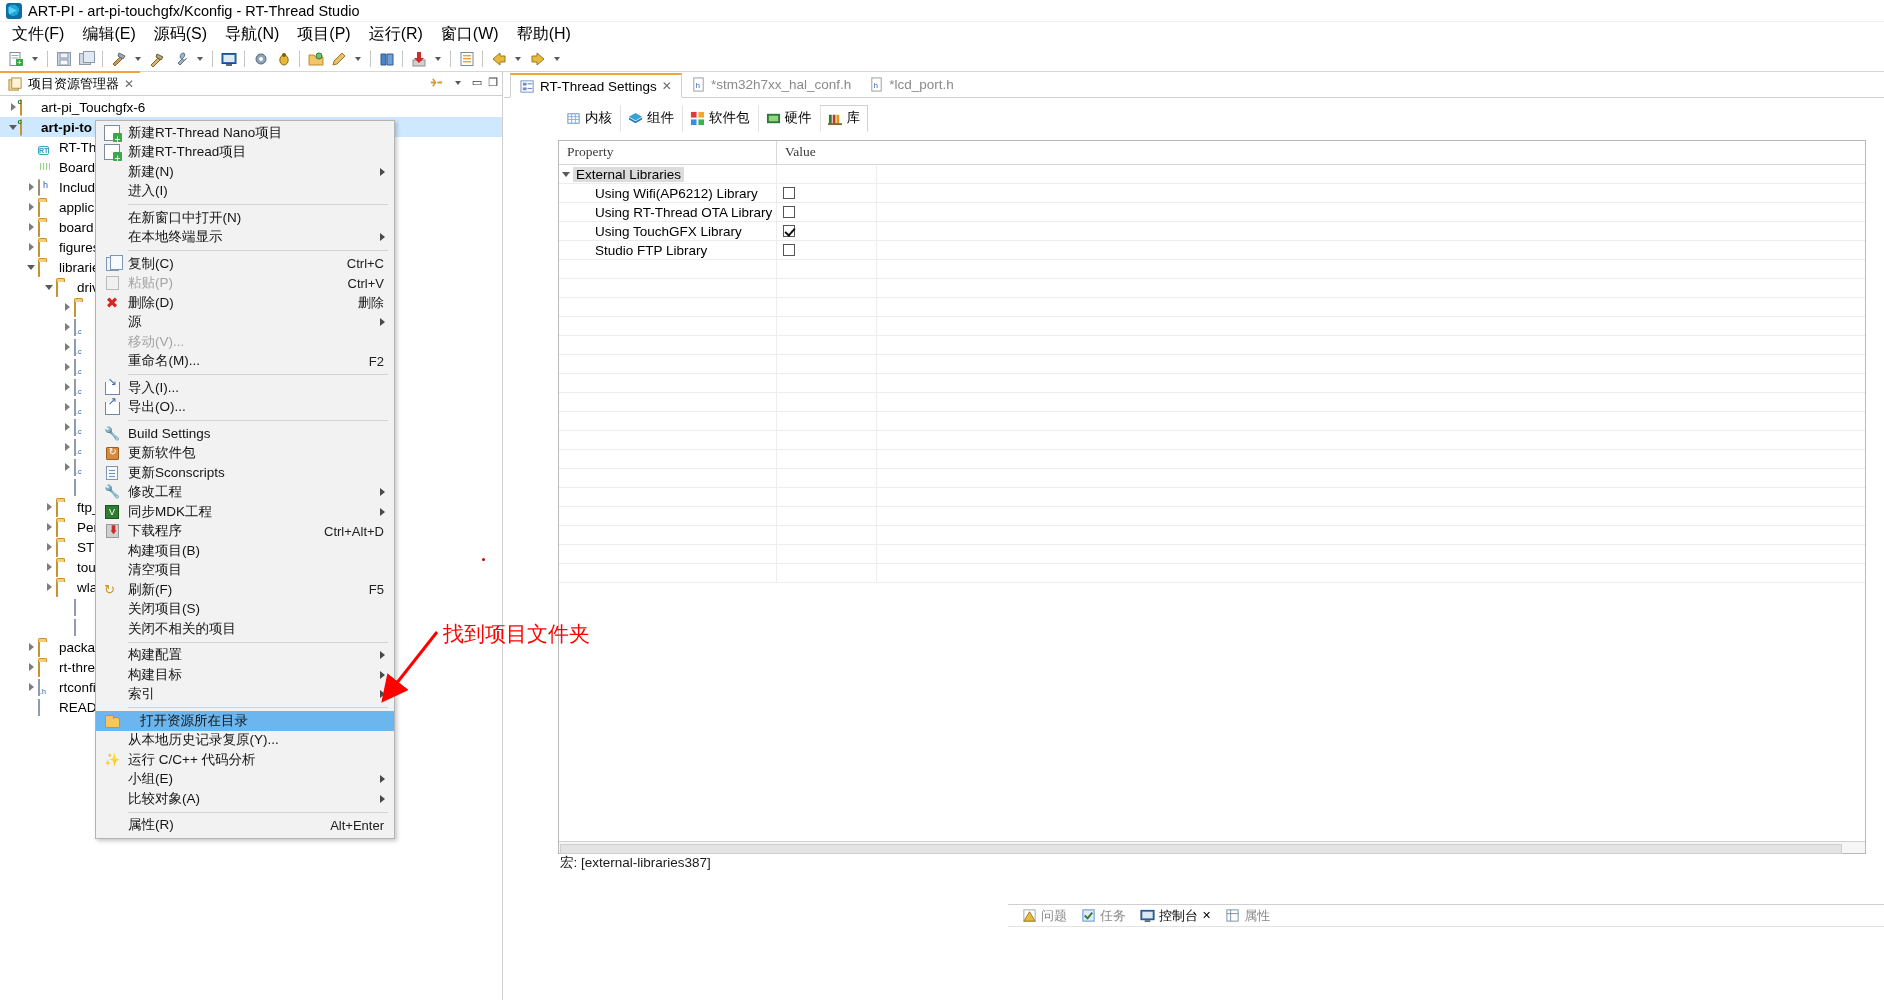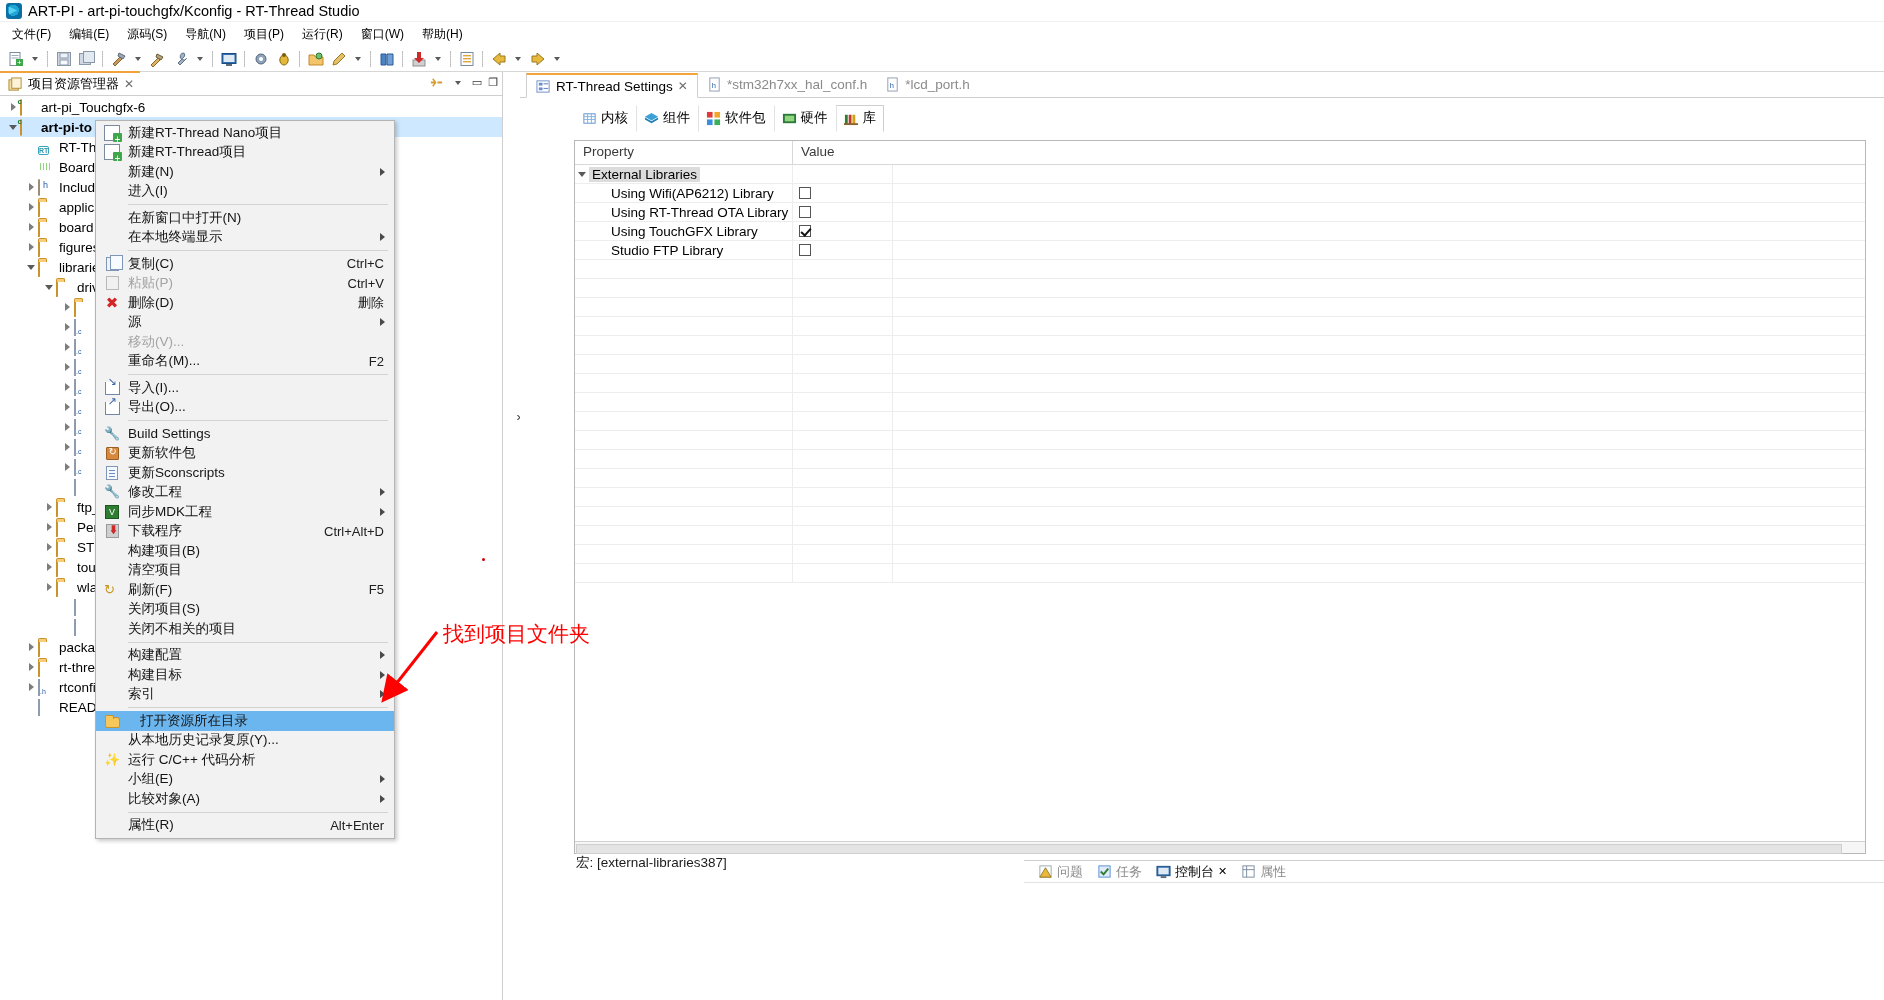--- a/index.html
+++ b/index.html
@@ -28,21 +28,21 @@
     background:#5ed0f0; clip-path: polygon(0 0,100% 50%,0 100%);
   }
   #titlebar .title-text { font-size: 14.5px; color: #000; }
 
   
   #menubar {
     height: 24px; display: flex; align-items: center;
     padding-left: 4px; gap: 2px; background: #ffffff;
   }
   #menubar .menu-item {
-    padding: 3px 8px; font-size: 12px; color: #000; cursor: default;
+    padding: 3px 8px; font-size: 16px; color: #000; cursor: default;
   }
 
   
   #toolbar {
     height: 26px; display: flex; align-items: center;
     background: #ffffff; padding-left: 4px;
     border-bottom: 1px solid #d6d6d6;
   }
   .tb-btn { width: 21px; height: 21px; display: flex; align-items: center;
             justify-content: center; margin: 0 1px; position: relative; }
@@ -107,40 +107,40 @@
   .projicon:after{content:"c";position:absolute;right:-1px;top:-3px;font-size:8px;color:#1f7a3f;font-weight:bold;}
   .rticon{width:16px;height:13px;position:relative;top:2px;border:1px solid #3aa6bb;border-radius:2px;
      background:#fff;font-size:7px;color:#2f98ad;text-align:center;line-height:11px;font-weight:bold;}
   .boardicon{width:16px;height:12px;position:relative;top:2px;background:#2b7a3a;border-radius:1px;}
   .boardicon:after{content:"";position:absolute;left:2px;top:2px;width:11px;height:7px;
      background:repeating-linear-gradient(90deg,#8fd67f 0 1px,transparent 1px 3px);}
   .inciicon{width:14px;height:14px;position:relative;top:1px;background:#e9e2cf;border:1px solid #9a8f76;border-radius:2px;}
   .inciicon:after{content:"h";position:absolute;left:4px;top:0px;font-size:9px;color:#2b5ea8;}
 
   
-  #right-view { position: absolute; left: 504px; top: 0; right: 0; bottom: 0; background:#ffffff;margin-left:16px; }
+  #right-view { position: absolute; left: 504px; top: 0; right: 0; bottom: 0; background:#ffffff; }
   #editor-tabs { height: 26px; display: flex; align-items: flex-end;
                  border-bottom: 1px solid #cfcfcf; background: #ffffff; padding-left: 6px; }
   .etab { display:flex; align-items:center; gap:5px; height:25px; padding: 0 9px;
           font-size: 13.5px; color:#8a8a8a; }
   .etab.active { color:#000; background:#fff; border:1px solid #cfcfcf; border-bottom:1px solid #fff;
                  border-top:2px solid #f2a33c; position:relative; top:1px; }
   .etab .x { font-size: 12px; color:#6b6b6b; }
 
   #settings-tabs { height: 28px; display:flex; align-items:flex-end; padding-left: 54px;
                    margin-top: 6px; }
   .stab { display:flex; align-items:center; gap:4px; font-size:13.5px; padding: 3px 7px 4px 7px;
           border:1px solid transparent; }
   .stab.active { border:1px solid #cfcfcf; border-bottom-color:#fff; background:#fff; }
   .stab + .stab { border-left:1px solid #e2e2e2; }
 
   
   #prop-wrap { position:absolute; left:54px; top:68px; right:18px; bottom: 146px;
                border:1px solid #b8b8b8; background:#fff; display:flex; flex-direction:column;}
-  #prop-head { height:24px; display:flex; border-bottom:1px solid #d8d8d8; background:#fff; }
+  #prop-head { height:24px; display:flex; border-bottom:1px solid #d8d8d8; background:#fff;font-family:Liberation Serif, serif; }
   #prop-head .col { font-size:13.5px; color:#3a3a3a; padding: 3px 8px; }
   #prop-head .col.c1 { width: 218px; border-right:1px solid #d8d8d8; }
   #prop-rows { flex: 1; position: relative; }
   .prow { height:19px; display:flex; align-items:center; border-bottom:1px solid #ededed; }
   .prow .pname { width: 218px; border-right:1px solid #ededed; height:19px; display:flex;
                  align-items:center; font-size:13.5px; }
   .prow .pval { width: 100px; border-right:1px solid #ededed; height:19px; display:flex;
                 align-items:center; padding-left: 6px;}
   .grp-chev { width:14px; display:flex; justify-content:center; }
   .grp-label { background:#dcdcdc; padding: 0 3px; }
@@ -151,21 +151,21 @@
   #hscroll { height:12px; border-top:1px solid #d0d0d0; background:#f6f6f6; position:relative;}
   #hscroll:after{content:"";position:absolute;left:1px;top:2px;width:98%;height:8px;background:#e4e4e4;border:1px solid #cfcfcf;}
 
   #macro-line { position:absolute; left:56px; bottom: 128px; font-size:13.5px; color:#1a1a1a; }
 
   
   #divider-btn { position:absolute; left: 511px; top: 335px; width:18px; height:18px;
                  display:flex; align-items:center; justify-content:center; font-size:13px; color:#3a3a3a; }
 
   
-  #console-panel { position:absolute; left:504px; right:0; bottom:0; height:140px;
+  #console-panel { position:absolute; left:504px; right:0; bottom:8px; height:88px;
                    background:#fff; border-top:1px solid #cfcfcf; }
   #console-tabs { height:22px; display:flex; align-items:center; gap:2px; padding-left:8px;
                   border-bottom:1px solid #e3e3e3; }
   .ctab { display:flex; align-items:center; gap:4px; font-size:13px; color:#8a8a8a; padding:2px 6px; }
   .ctab.active { color:#000; }
   #console-body { padding: 2px 8px 0 8px; }
   #console-title { font-size:12.5px; font-family:"Liberation Sans",sans-serif; color:#111; }
   .cline { font-family:"Liberation Mono","DejaVu Sans Mono",monospace; font-size:14px; color:#000;
            line-height: 19px; white-space: nowrap; }
 

